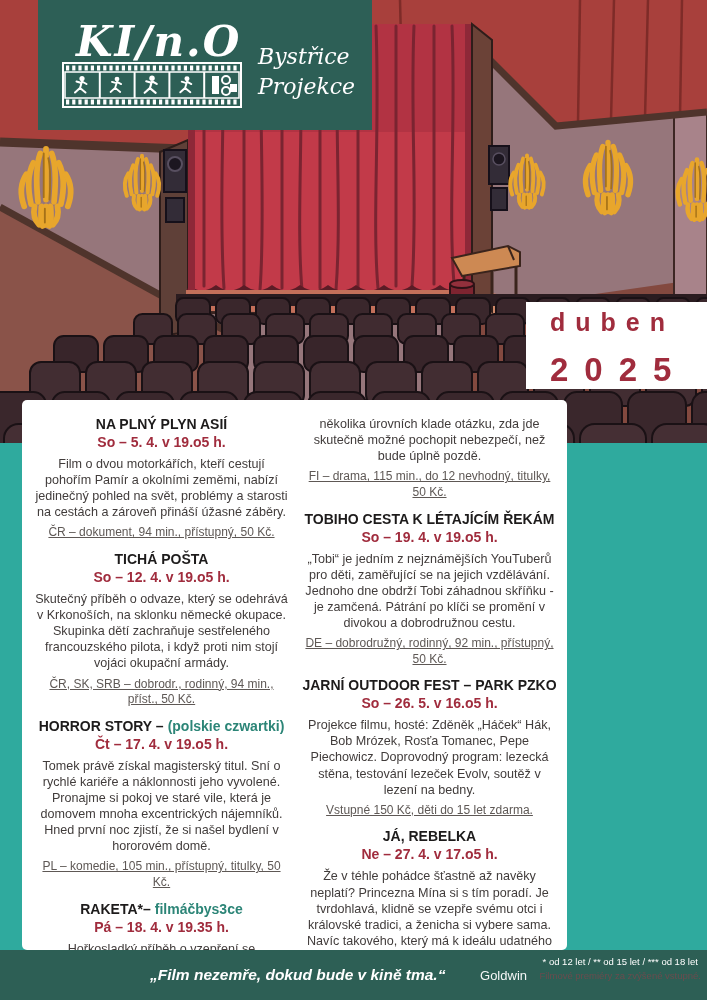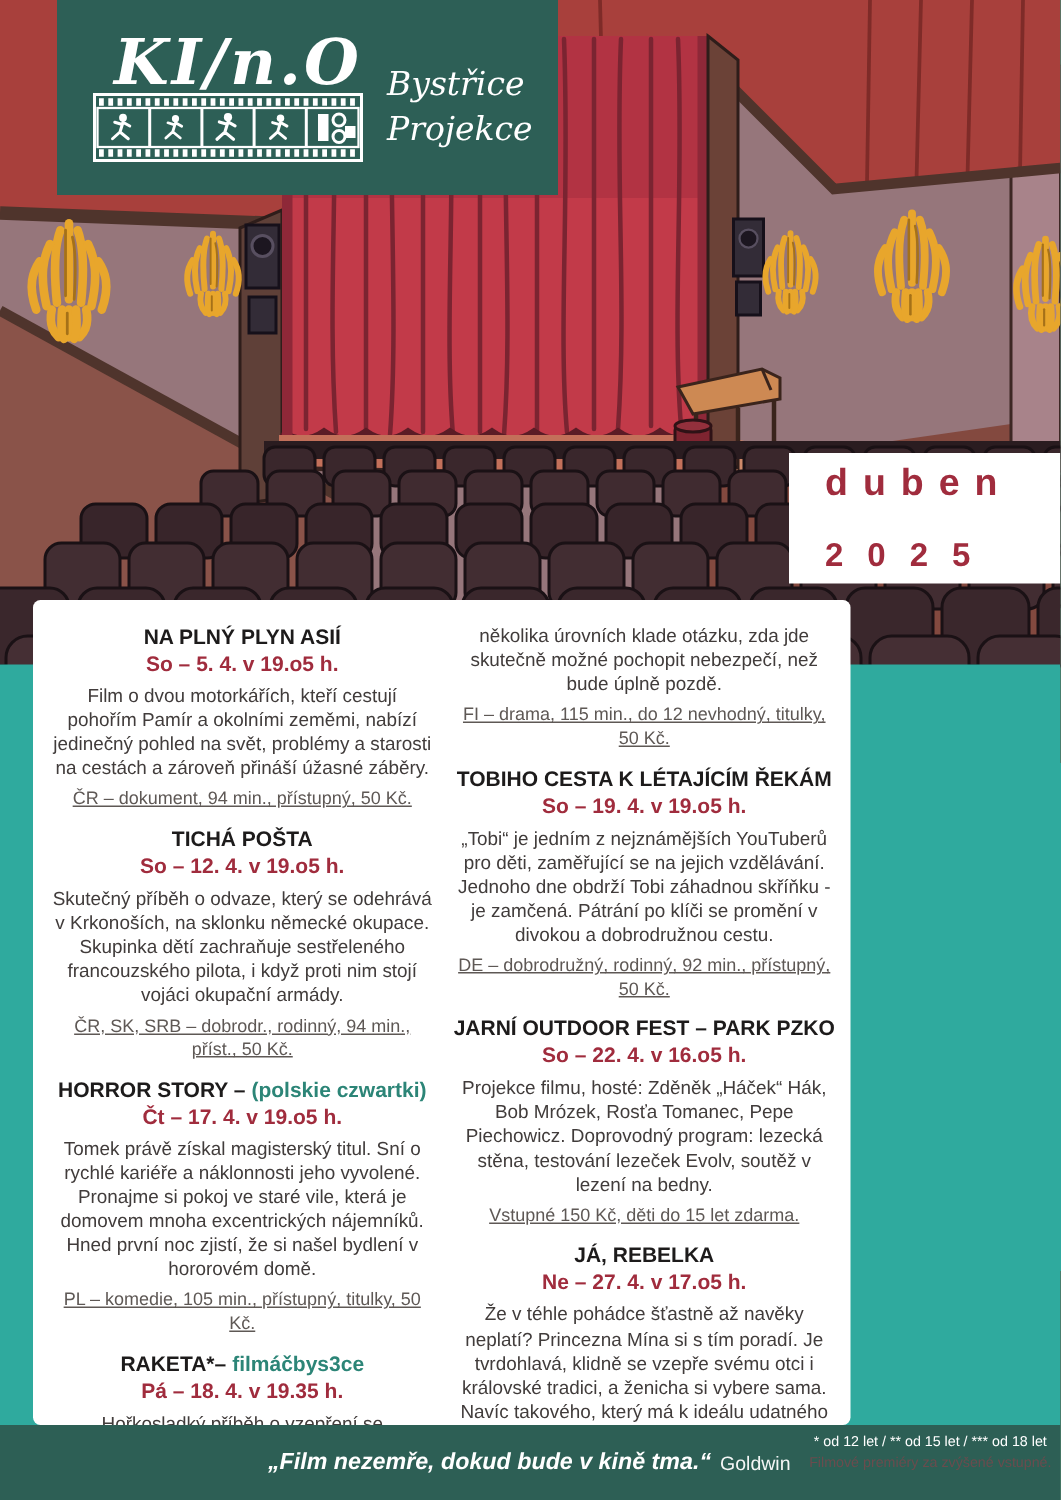--- a/index.html
+++ b/index.html
@@ -11,36 +11,36 @@
             display:flex;align-items:center;gap:16px;padding:8px 0 8px 24px;box-sizing:border-box;}
   .logo-left{display:flex;flex-direction:column;align-items:flex-start;}
   .kino{color:#fff;font-family:"DejaVu Serif",serif;font-style:italic;font-weight:bold;
         font-size:42px;line-height:40px;padding-left:14px;letter-spacing:2px;}
   .logo-right{color:#fff;font-family:"DejaVu Serif",serif;font-style:italic;
               font-size:22px;line-height:30px;padding-top:14px;}
   .badge{position:absolute;left:526px;top:302px;width:181px;height:87px;background:#fff;
          color:#a02c3d;font-weight:bold;display:flex;flex-direction:column;justify-content:center;
          padding-left:24px;box-sizing:border-box;}
   .badge .l1{font-size:25px;letter-spacing:10px;line-height:31px;}
-  .badge .l2{font-size:22px;letter-spacing:16px;line-height:31px;margin-top:16px;}
+  .badge .l2{font-size:33px;letter-spacing:16px;line-height:31px;margin-top:16px;}
   .panel{position:absolute;left:22px;top:400px;width:545px;height:550px;background:#fff;
          border-radius:5px;display:flex;gap:13px;padding:16px 10px 0 12px;box-sizing:border-box;}
   .col{flex:1;min-width:0;}
   .film{text-align:center;margin-bottom:10px;}
   .film h3{font-size:14px;margin:0 0 2px;color:#1d1b1b;font-weight:bold;}
   .film .accent{color:#2c8577;margin-left:4px;}
   .film .accent:empty{display:none;}
   .film .date{font-weight:bold;color:#a02c3d;font-size:14px;margin:0 0 6px;}
   .film .date:empty{display:none;}
   .film .desc{font-size:12.6px;line-height:1.28;color:#413c3b;margin:0 0 5px;}
   .film .meta{font-size:12px;color:#5e5855;margin:0;line-height:1.3;text-decoration:underline;}
   .film .meta:empty{display:none;}
   .footer{position:absolute;left:0;top:950px;width:707px;height:50px;background:#2d5f55;}
   .quote-wrap{position:absolute;left:150px;right:180px;top:0;height:100%;
-              display:flex;align-items:center;justify-content:flex-end;white-space:nowrap;}
+              display:flex;align-items:center;justify-content:space-between;white-space:nowrap;}
   .quote{color:#fff;font-weight:bold;font-style:italic;font-size:15.5px;}
   .author{color:#fff;font-weight:normal;font-style:normal;font-size:13px;margin-left:6px;opacity:.95;}
   .notes{position:absolute;right:6px;top:5px;text-align:center;font-size:9.5px;line-height:1.45;}
   .notes .n1{color:#ffffff;}
   .notes .n2{color:#6a4c4e;}
 </style>
 </head>
 <body>
 
 <div class="page">
@@ -310,21 +310,21 @@
 
       <article class="film">
         <h3><span>TOBIHO CESTA K LÉTAJÍCÍM ŘEKÁM</span></h3>
         <div class="date">So – 19. 4. v 19.o5 h.</div>
         <p class="desc">„Tobi“ je jedním z nejznámějších YouTuberů pro děti, zaměřující se na jejich vzdělávání. Jednoho dne obdrží Tobi záhadnou skříňku - je zamčená. Pátrání po klíči se promění v divokou a dobrodružnou cestu.</p>
         <p class="meta">DE – dobrodružný, rodinný, 92 min., přístupný, 50 Kč.</p>
       </article>
 
       <article class="film">
         <h3><span>JARNÍ OUTDOOR FEST – PARK PZKO</span></h3>
-        <div class="date">So – 22. 4. v 16.o5 h.</div>
+        <div class="date">So – 26. 5. v 16.o5 h.</div>
         <p class="desc">Projekce filmu, hosté: Zděněk „Háček“ Hák, Bob Mrózek, Rosťa Tomanec, Pepe Piechowicz. Doprovodný program: lezecká stěna, testování lezeček Evolv, soutěž v lezení na bedny.</p>
         <p class="meta">Vstupné 150 Kč, děti do 15 let zdarma.</p>
       </article>
 
       <article class="film">
         <h3><span>JÁ, REBELKA</span></h3>
         <div class="date">Ne – 27. 4. v 17.o5 h.</div>
         <p class="desc">Že v téhle pohádce šťastně až navěky neplatí? Princezna Mína si s tím poradí. Je tvrdohlavá, klidně se vzepře svému otci i královské tradici, a ženicha si vybere sama. Navíc takového, který má k ideálu udatného prince na hony daleko.</p>
         <p class="meta">GB, CY – animovaný, rodinný, komedie, 94 min., přístupný, 50 Kč.</p>
       </article>

